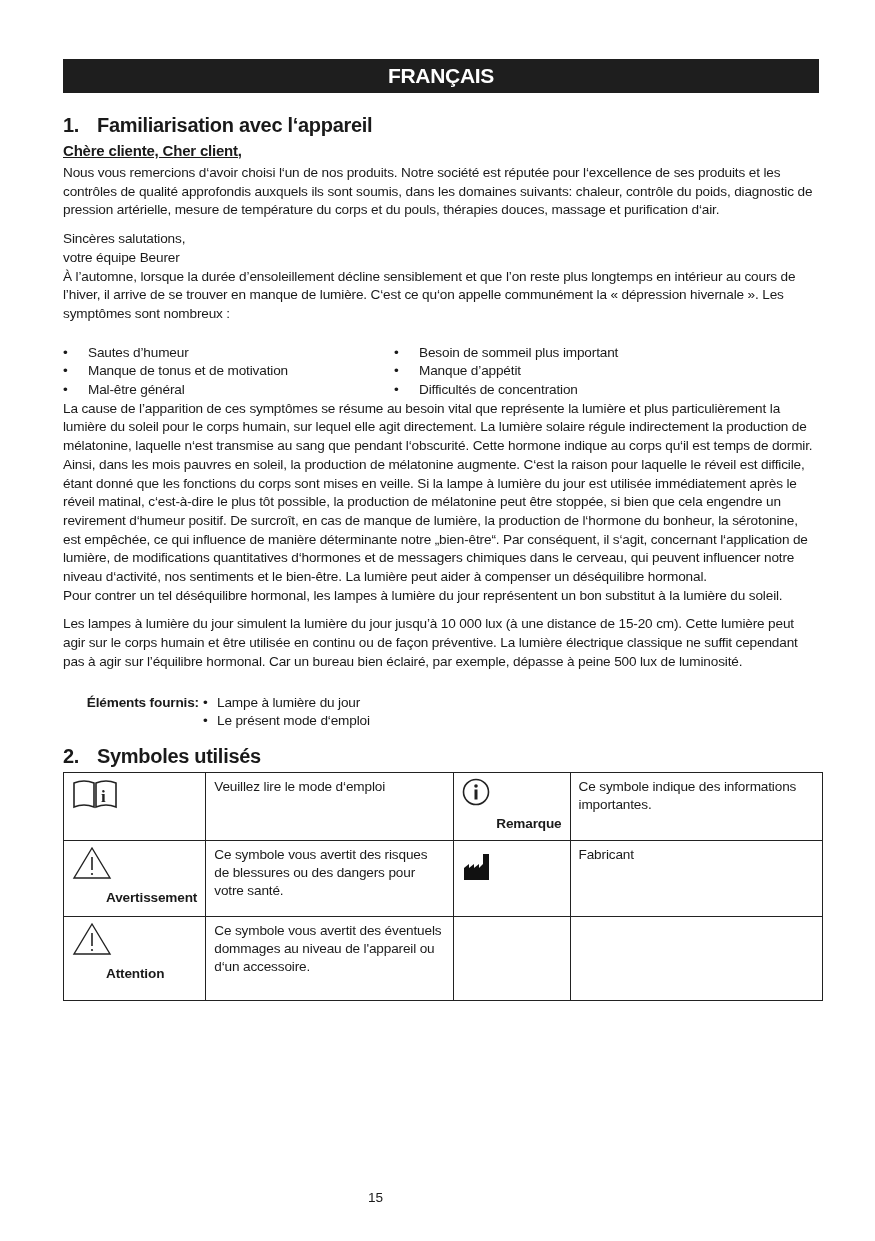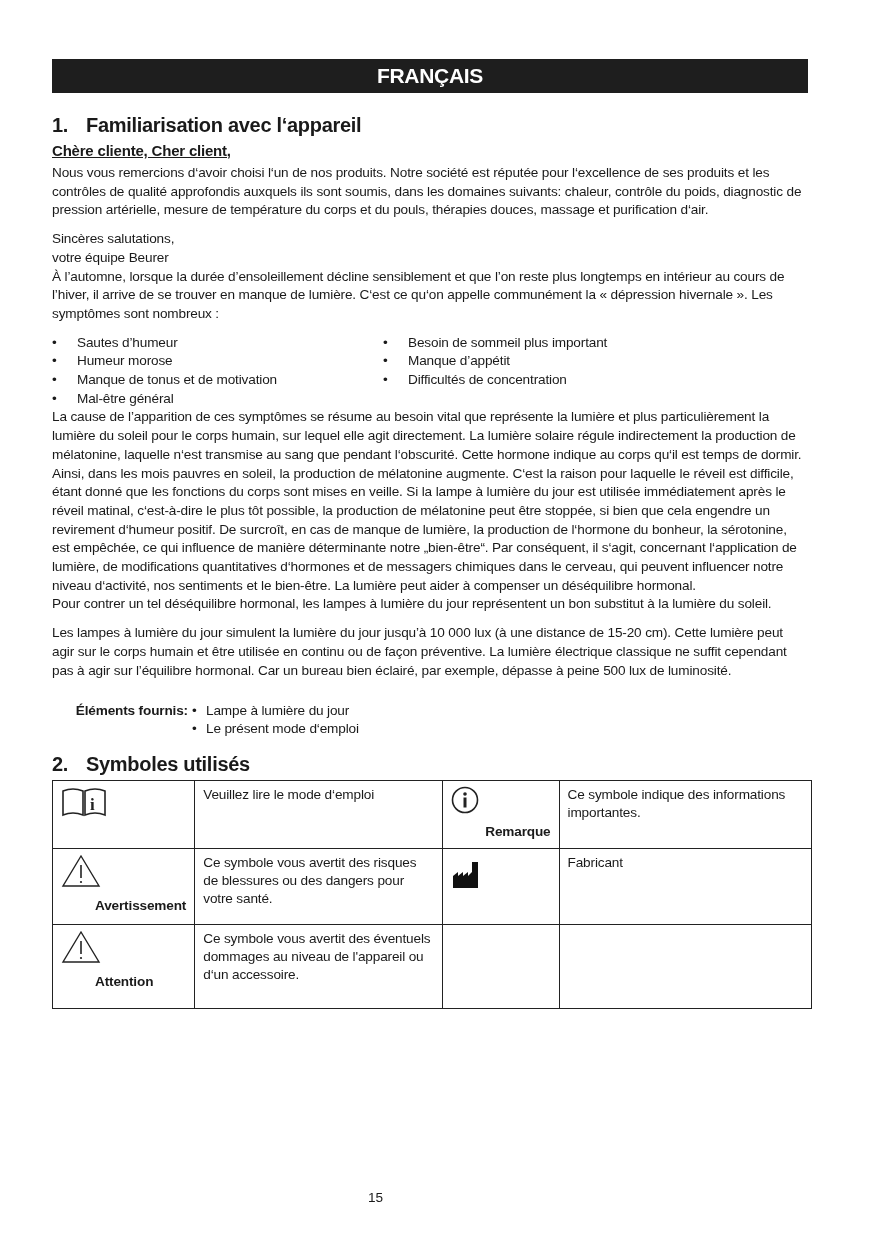--- a/index.html
+++ b/index.html
@@ -1,33 +1,33 @@
 <!DOCTYPE html>
 <html><head>
   <meta charset="utf-8">
   <style>
     html, body { margin: 0; padding: 0; }
     body {
       width: 875px; height: 1241px; background: #ffffff; color: #1a1a1a;
       font-family: "Liberation Sans", sans-serif; position: relative; overflow: hidden;
     }
-    .page { position: absolute; left: 52px; top: 59px; width: 756px; }
+    .page { position: absolute; left: 63px; top: 59px; width: 756px; }
     .lang-bar {
       background: #1e1e1e; color: #fff; text-align: center; font-weight: bold;
       font-size: 21px; height: 34px; line-height: 34px; letter-spacing: -0.3px;
     }
     h1 {
       font-size: 20px; font-weight: bold; margin: 20px 0 0 0; line-height: 24px; letter-spacing: -0.3px;
     }
     h1 .num { display: inline-block; width: 34px; }
     h2 { font-size: 15px; font-weight: bold; margin: 5px 0 4px 0; line-height: 18px; letter-spacing: -0.2px; text-decoration: underline; }
     p { font-size: 13.6px; line-height: 18.7px; margin: 0; letter-spacing: -0.15px; }
     .mb { margin-bottom: 10px; }
     .sp-top { margin-top: 22px; }
-    .bullets { display: flex; margin-top: 10px; }
+    .bullets { display: flex; margin-top: 20px; }
     .bullets ul { list-style: none; margin: 0; padding: 0; font-size: 13.6px; line-height: 18.7px; letter-spacing: -0.15px; }
     .bullets ul.col1 { width: 331px; }
     .bullets li { position: relative; padding-left: 25px; }
     .bullets li::before { content: "\2022"; position: absolute; left: 0; }
     .supplied { display: flex; margin-top: 22px; font-size: 13.6px; line-height: 18px; letter-spacing: -0.15px; }
     .supplied .lbl { font-weight: bold; width: 136px; text-align: right; }
     .supplied ul { list-style: none; margin: 0; padding: 0; }
     .supplied li { position: relative; padding-left: 18px; }
     .supplied li::before { content: "\2022"; position: absolute; left: 4px; }
     table.sym {
@@ -52,21 +52,20 @@
   <h2>Chère cliente, Cher client,</h2>
   <p class="mb">Nous vous remercions d‘avoir choisi l‘un de nos produits. Notre société est réputée pour l‘excellence de ses produits et les contrôles de qualité approfondis auxquels ils sont soumis, dans les domaines suivants: chaleur, contrôle du poids, diagnostic de pression artérielle, mesure de température du corps et du pouls, thérapies douces, massage et purification d‘air.</p>
   <p>Sincères salutations,</p>
   <p>votre équipe Beurer</p>
 
   <p>À l’automne, lorsque la durée d’ensoleillement décline sensiblement et que l’on reste plus longtemps en intérieur au cours de l’hiver, il arrive de se trouver en manque de lumière. C‘est ce qu‘on appelle communément la « dépression hivernale ». Les symptômes sont nombreux :</p>
 
   <div class="bullets">
     <ul class="col1">
       <li>Sautes d’humeur</li>
-      <li>Humeur morose</li>
       <li>Manque de tonus et de motivation</li>
       <li>Mal-être général</li>
     </ul>
     <ul>
       <li>Besoin de sommeil plus important</li>
       <li>Manque d’appétit</li>
       <li>Difficultés de concentration</li>
     </ul>
   </div>
 

